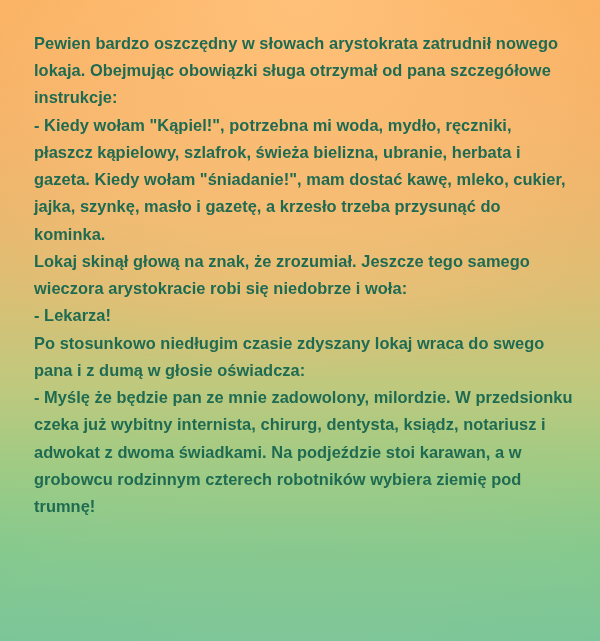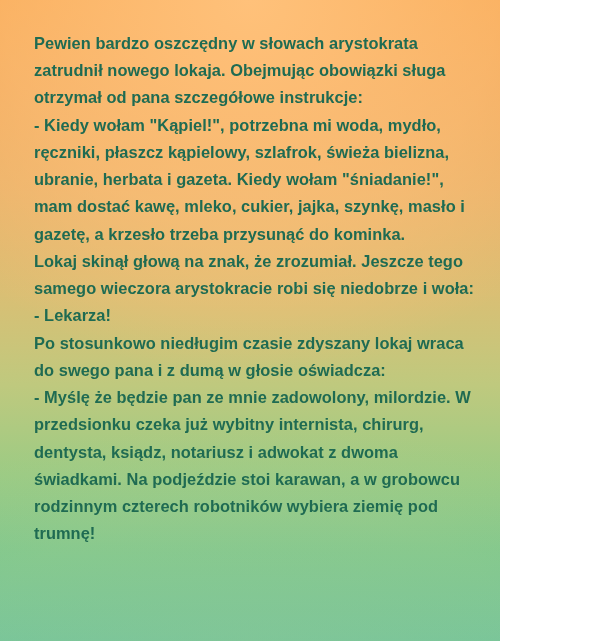--- a/index.html
+++ b/index.html
@@ -7,21 +7,21 @@
     padding: 0;
   }
   body {
     width: 600px;
     height: 641px;
     font-family: "Liberation Sans", sans-serif;
     overflow: hidden;
   }
   #joke-card {
     position: relative;
-    width: 500px;
+    width: 600px;
     height: 641px;
     box-sizing: border-box;
     background:
       radial-gradient(ellipse 130% 95% at 50% 0%, #ffc17a 0%, rgba(255,193,122,0.55) 38%, rgba(255,193,122,0.0) 62%),
       linear-gradient(to bottom, #f6a24a 0%, #efa85a 14%, #e8b36a 30%, #d9bf74 46%, #bfc97e 60%, #9ccb84 74%, #7ec88c 86%, #6ec49a 100%);
     overflow: hidden;
   }
   #joke-card::after {
     content: "";
     position: absolute;

